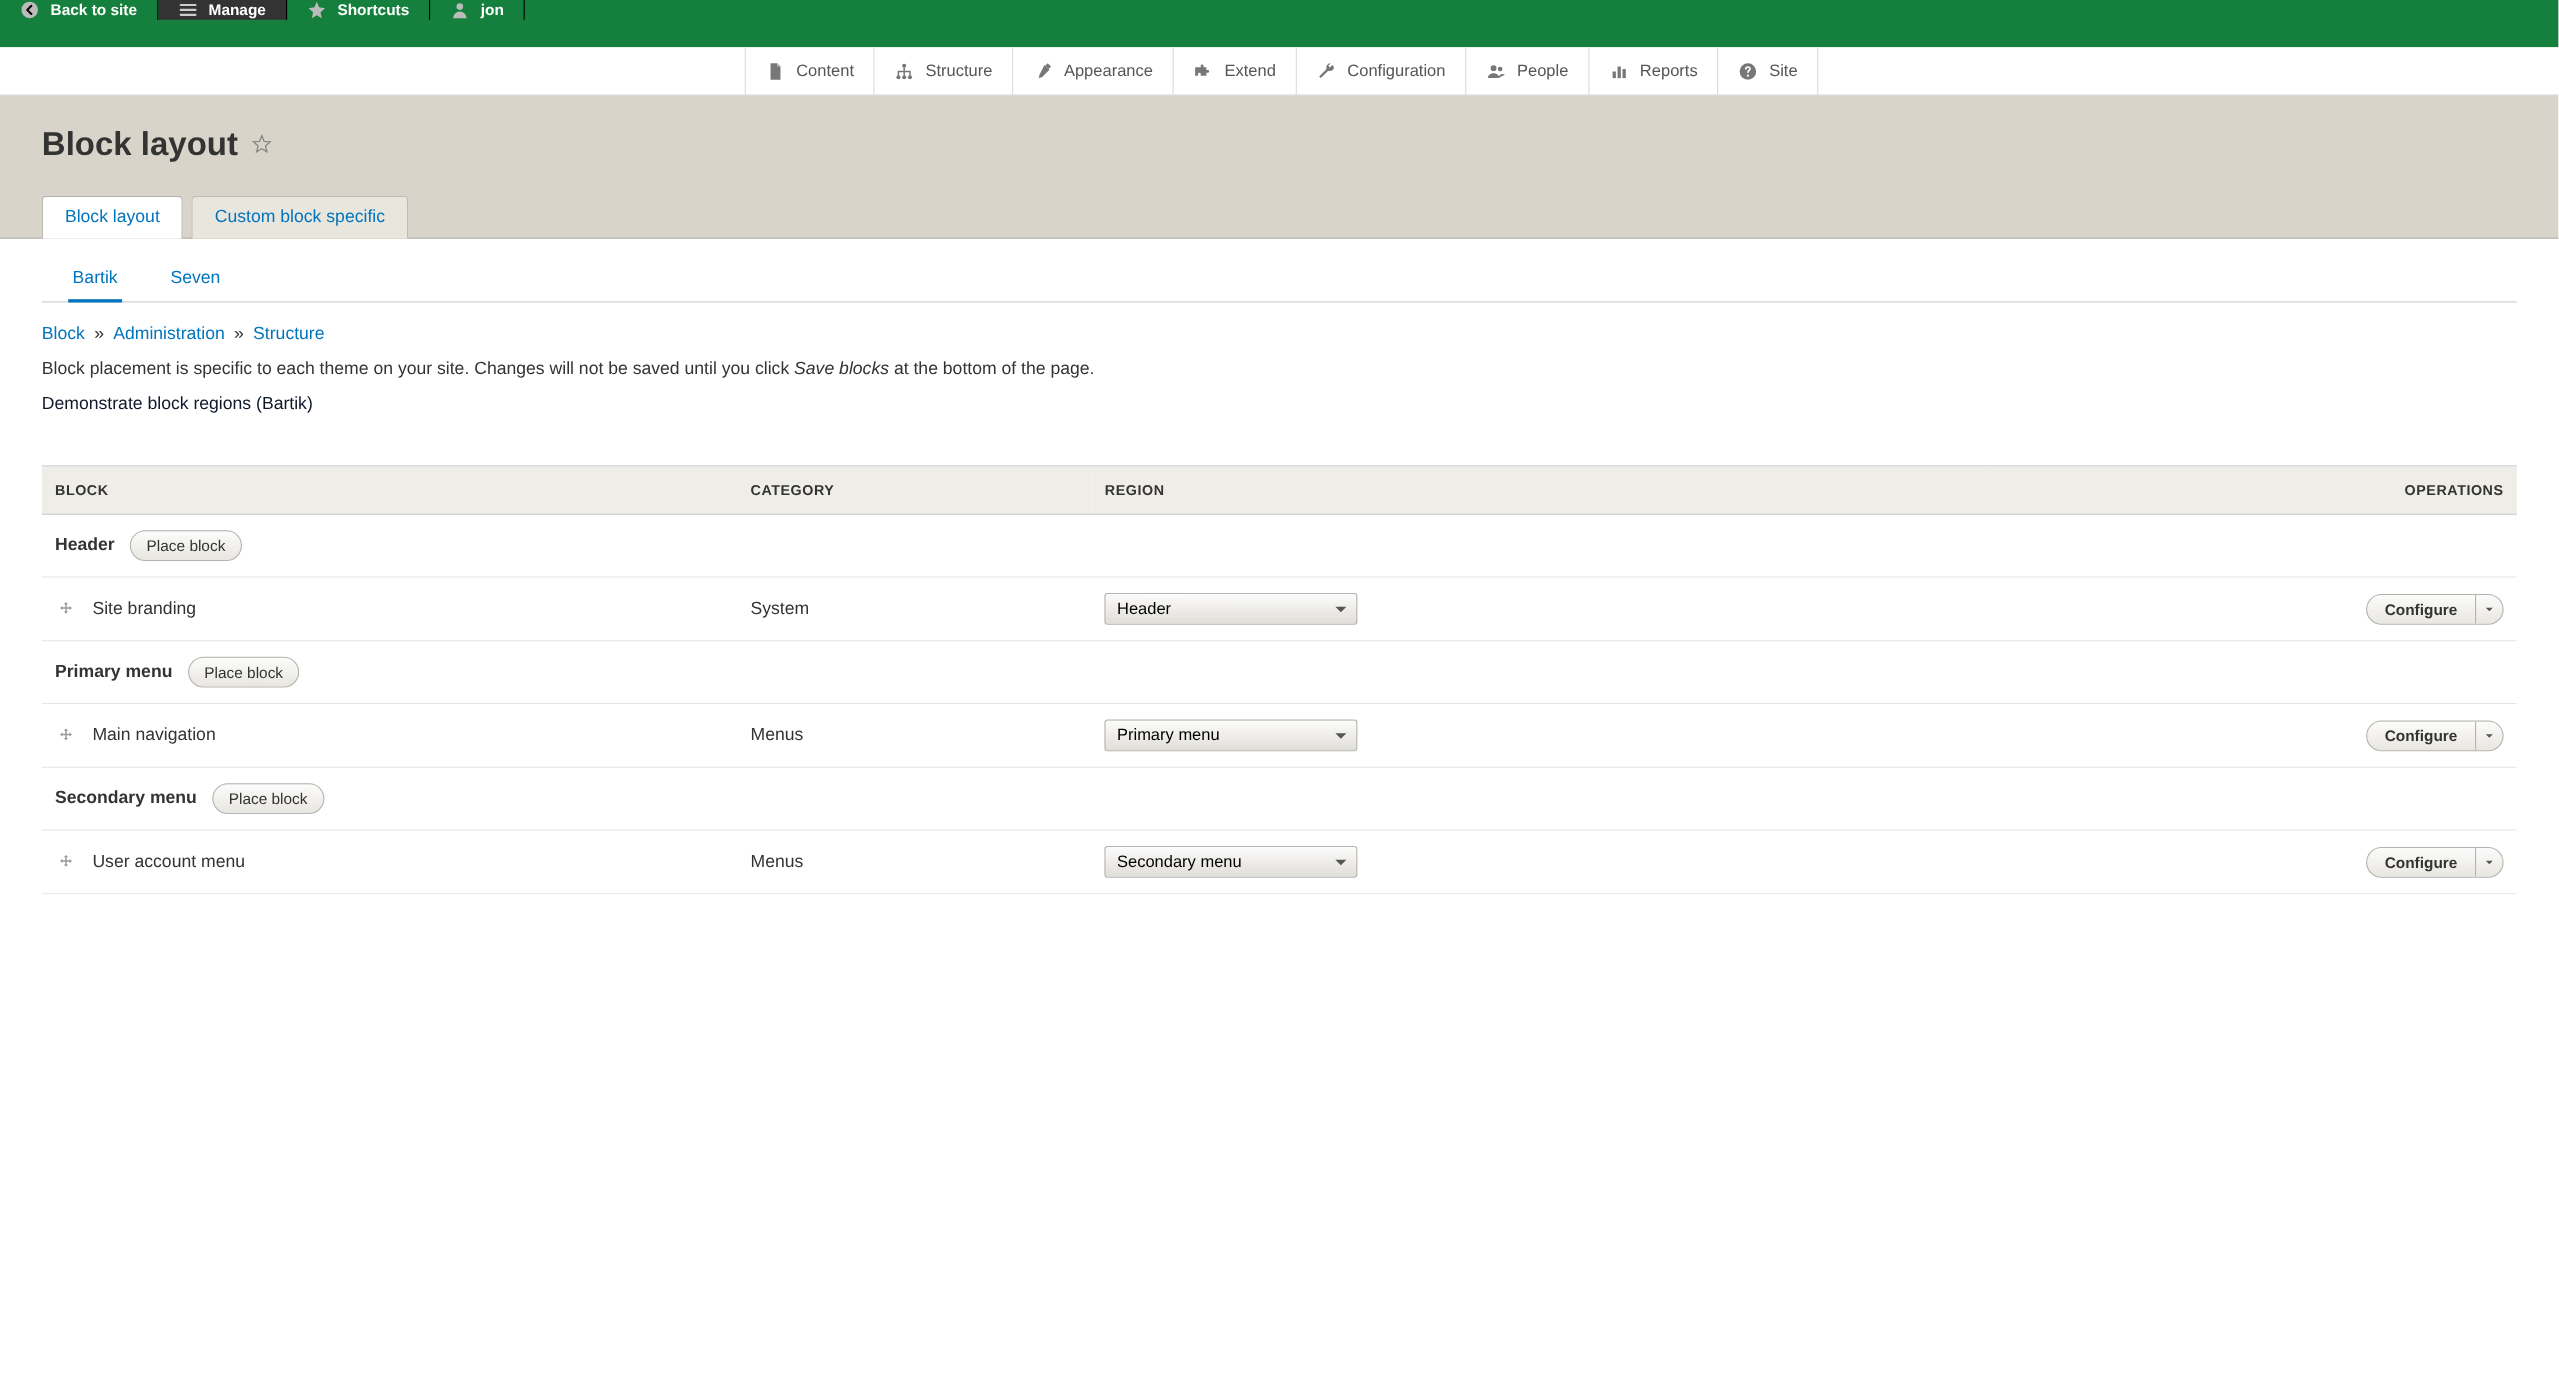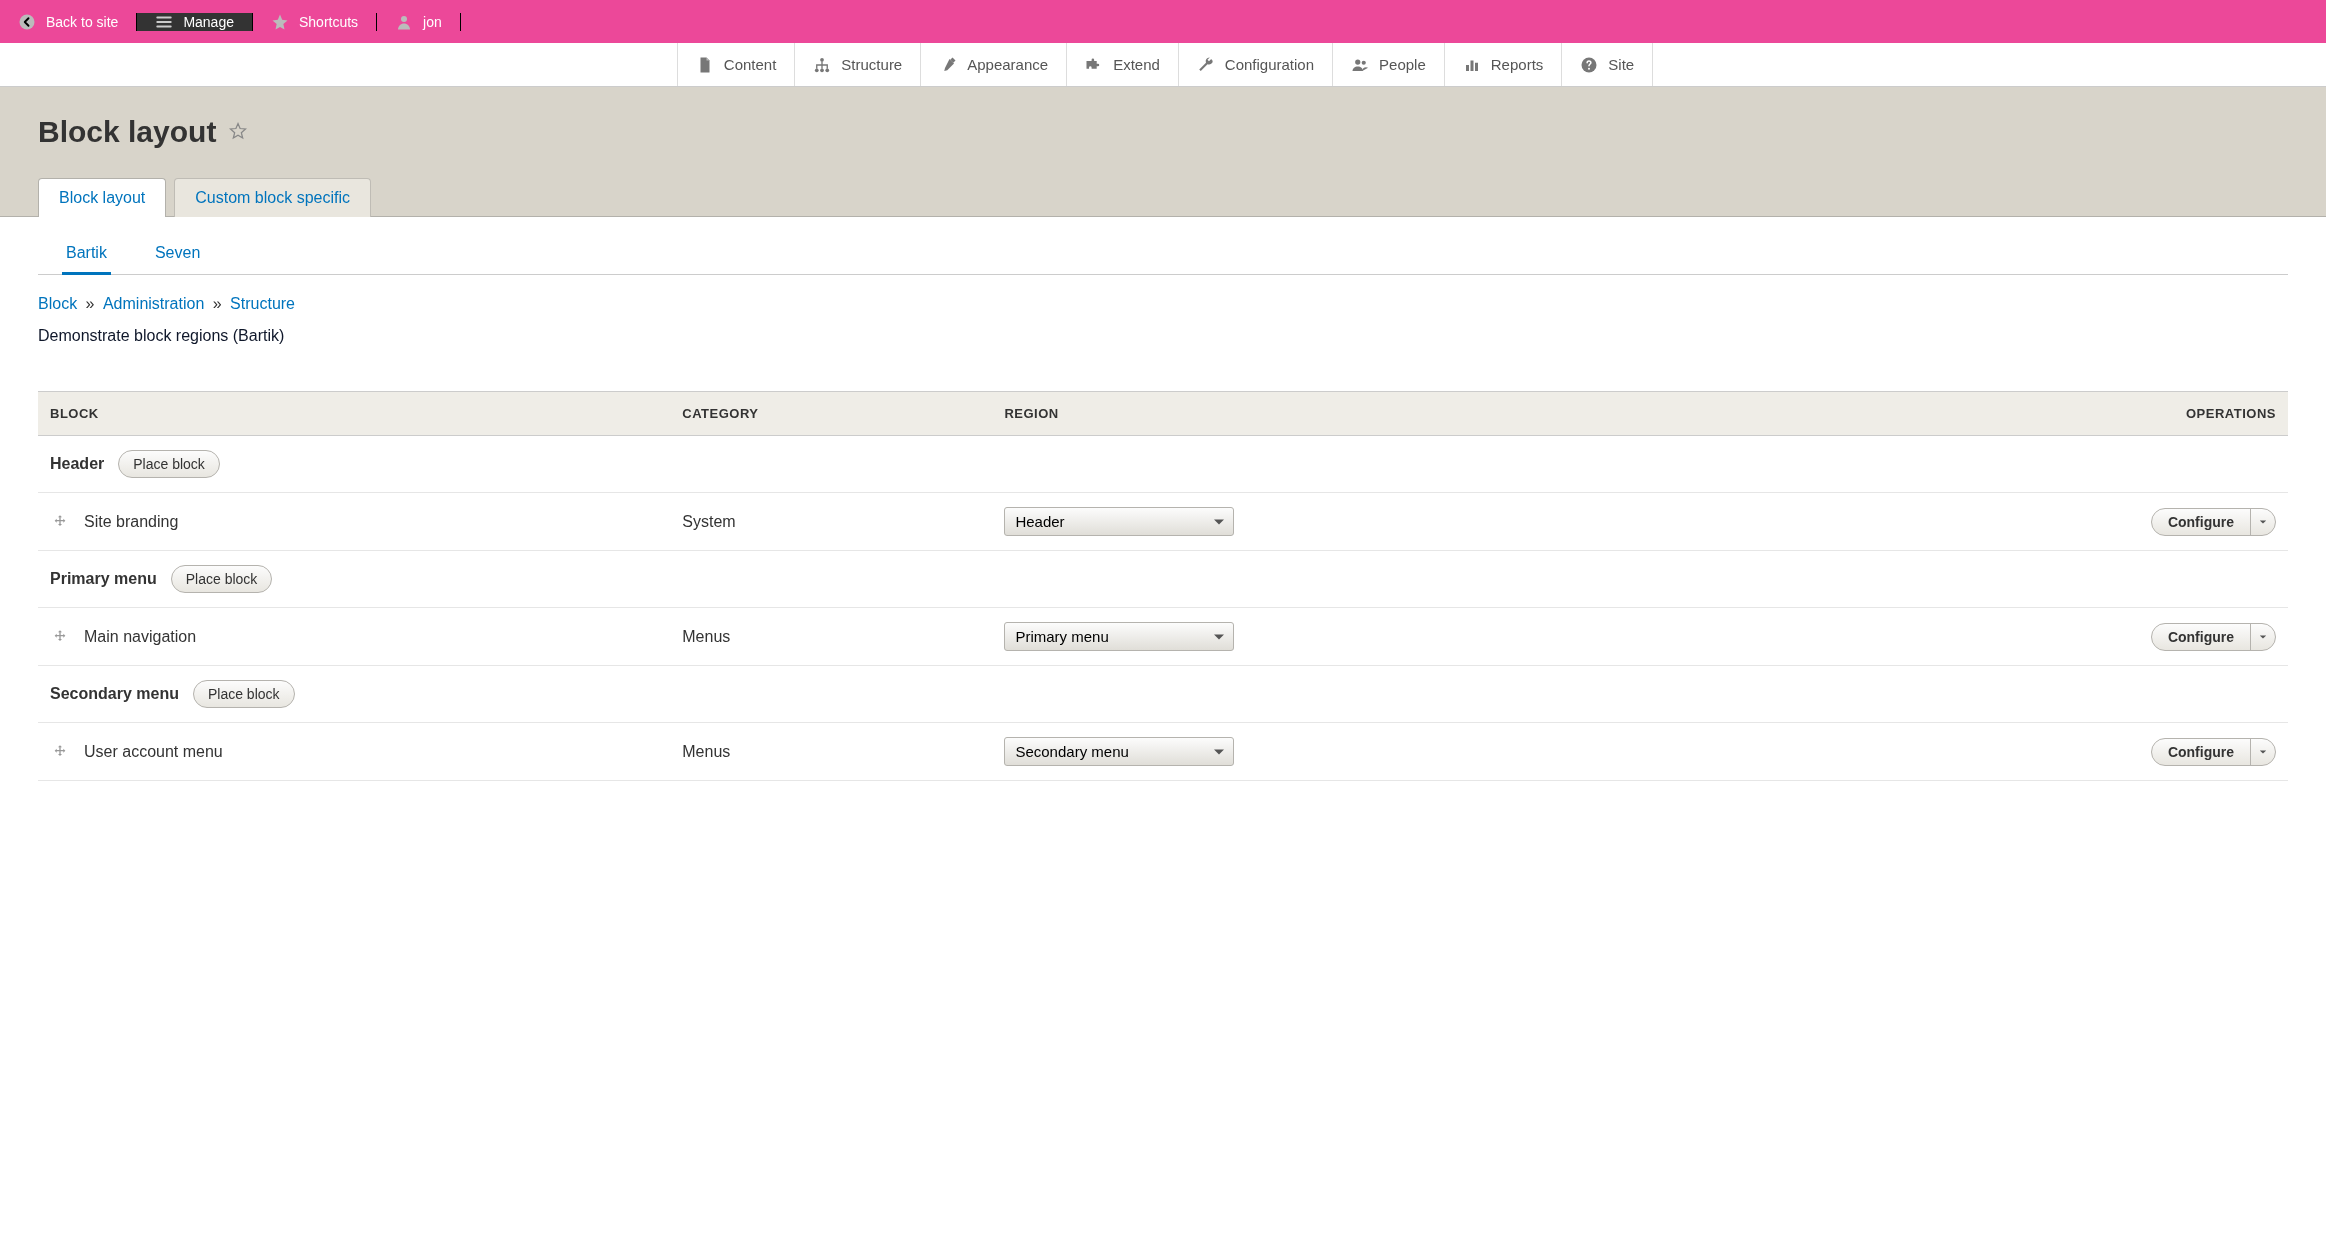--- a/index.html
+++ b/index.html
@@ -5,26 +5,26 @@
   * { box-sizing: border-box; }
   body {
     margin: 0;
     font-family: "Lucida Grande", "Lucida Sans Unicode", Verdana, sans-serif;
     font-size: 14px;
     color: #333;
     background: #fff;
   }
   
   .toolbar {
-    background: #ec4899;
+    background: #15803d;
     color: #fff;
     height: 43px;
     display: flex;
-    align-items: center;
-    font-weight: normal;
+    align-items: flex-start;
+    font-weight: bold;
     font-size: 14px;
   }
   .toolbar-item {
     display: flex;
     align-items: center;
     padding: 0 18px;
     gap: 10px;
     cursor: pointer;
     border-right: 1px solid #000;
   }
@@ -368,20 +368,23 @@
 </div>
 
 <div class="content-area">
   <div class="secondary-tabs" id="secondary-tabs">
       <div class="secondary-tab active">Bartik</div>
       <div class="secondary-tab">Seven</div>
     </div>
 
   <div class="breadcrumb" id="breadcrumb"><a>Block</a><span class="sep"> » </span><a>Administration</a><span class="sep"> » </span><a>Structure</a></div>
 
+  <div class="info-text">
+    <span>Block placement is specific to each theme on your site. Changes will not be saved until you click </span><em>Save blocks</em><span> at the bottom of the page.</span>
+  </div>
 
   <a class="demo-link">Demonstrate block regions (Bartik)</a>
 
   <table class="blocks-table">
     <thead>
       <tr>
         <th>BLOCK</th>
         <th>CATEGORY</th>
         <th>REGION</th>
         <th>OPERATIONS</th>

